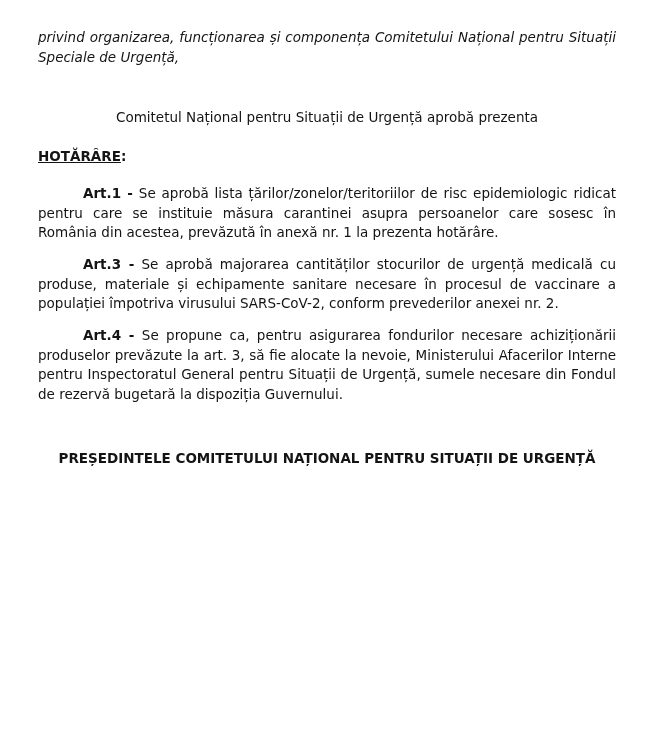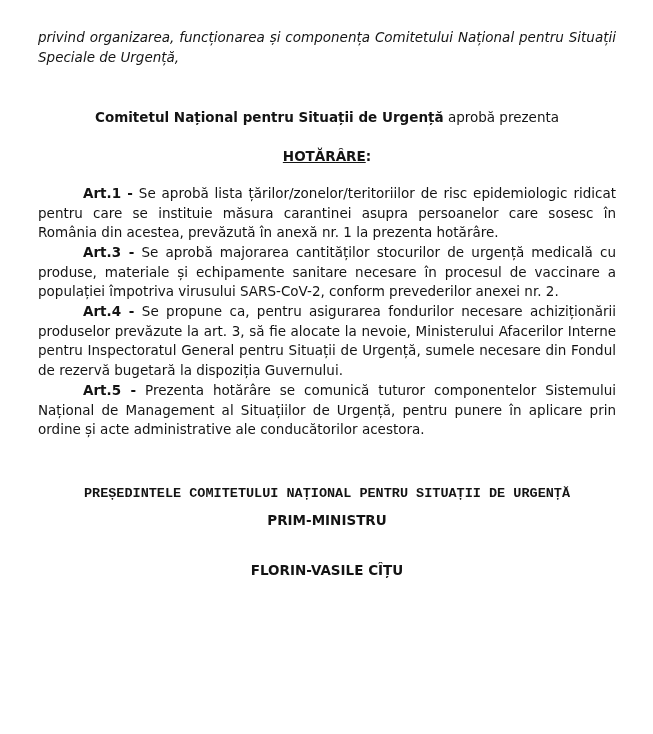--- a/index.html
+++ b/index.html
@@ -20,63 +20,61 @@
     line-height: 19.7px;
   }
   .intro-paragraph {
     font-style: italic;
     text-align: justify;
   }
   .adoption-line {
     margin-top: 41px;
     text-align: center;
   }
-  .adoption-line b { font-weight: bold; }
+  .adoption-line b { font-weight: normal; }
   .decision-title {
     margin-top: 19px;
-    text-align: center;
+    text-align: left;
     font-weight: bold;
   }
   .decision-title .underlined {
     text-decoration: underline;
   }
   .articles {
     margin-top: 17px;
     text-align: justify;
   }
   .articles p {
     text-indent: 45px;
+    margin-top: 12px;
   }
   .article-label { font-weight: bold; }
   .signature-block {
     margin-top: 40px;
     text-align: center;
     font-weight: bold;
     line-height: 27px;
   }
-  .sig-title { white-space: nowrap; font-family: Liberation Mono, monospace; }
+  .sig-title { white-space: nowrap; }
   .sig-name { margin-top: 23px; }
 </style>
 </head>
 <body>
 
 <div class="document">
 
   <p class="intro-paragraph">privind organizarea, funcționarea și componența Comitetului Național pentru Situații Speciale de Urgență,</p>
 
   <p class="adoption-line"><b>Comitetul Național pentru Situații de Urgență</b> <span>aprobă prezenta</span></p>
 
   <p class="decision-title"><span class="underlined">HOTĂRÂRE</span><span>:</span></p>
 
   <div class="articles">
     <p><span class="article-label">Art.1 -</span> <span>Se aprobă lista țărilor/zonelor/teritoriilor de risc epidemiologic ridicat pentru care se instituie măsura carantinei asupra persoanelor care sosesc în România din acestea, prevăzută în anexă nr. 1 la prezenta hotărâre.</span></p>
     <p><span class="article-label">Art.3 -</span> <span>Se aprobă majorarea cantităților stocurilor de urgență medicală cu produse, materiale și echipamente sanitare necesare în procesul de vaccinare a populației împotriva virusului SARS-CoV-2, conform prevederilor anexei nr. 2.</span></p>
     <p><span class="article-label">Art.4 -</span> <span>Se propune ca, pentru asigurarea fondurilor necesare achiziționării produselor prevăzute la art. 3, să fie alocate la nevoie, Ministerului Afacerilor Interne pentru Inspectoratul General pentru Situații de Urgență, sumele necesare din Fondul de rezervă bugetară la dispoziția Guvernului.</span></p>
-    <p><span class="article-label">Art.5 -</span> <span>Prezenta hotărâre se comunică tuturor componentelor Sistemului Național de Management al Situațiilor de Urgență, pentru punere în aplicare prin ordine și acte administrative ale conducătorilor acestora.</span></p>
   </div>
 
   <div class="signature-block">
     <div class="sig-title">PREȘEDINTELE COMITETULUI NAȚIONAL PENTRU SITUAȚII DE URGENȚĂ</div>
-    <div class="sig-role">PRIM-MINISTRU</div>
-    <div class="sig-name">FLORIN-VASILE CÎȚU</div>
   </div>
 
 </div>
 
 </body></html>

